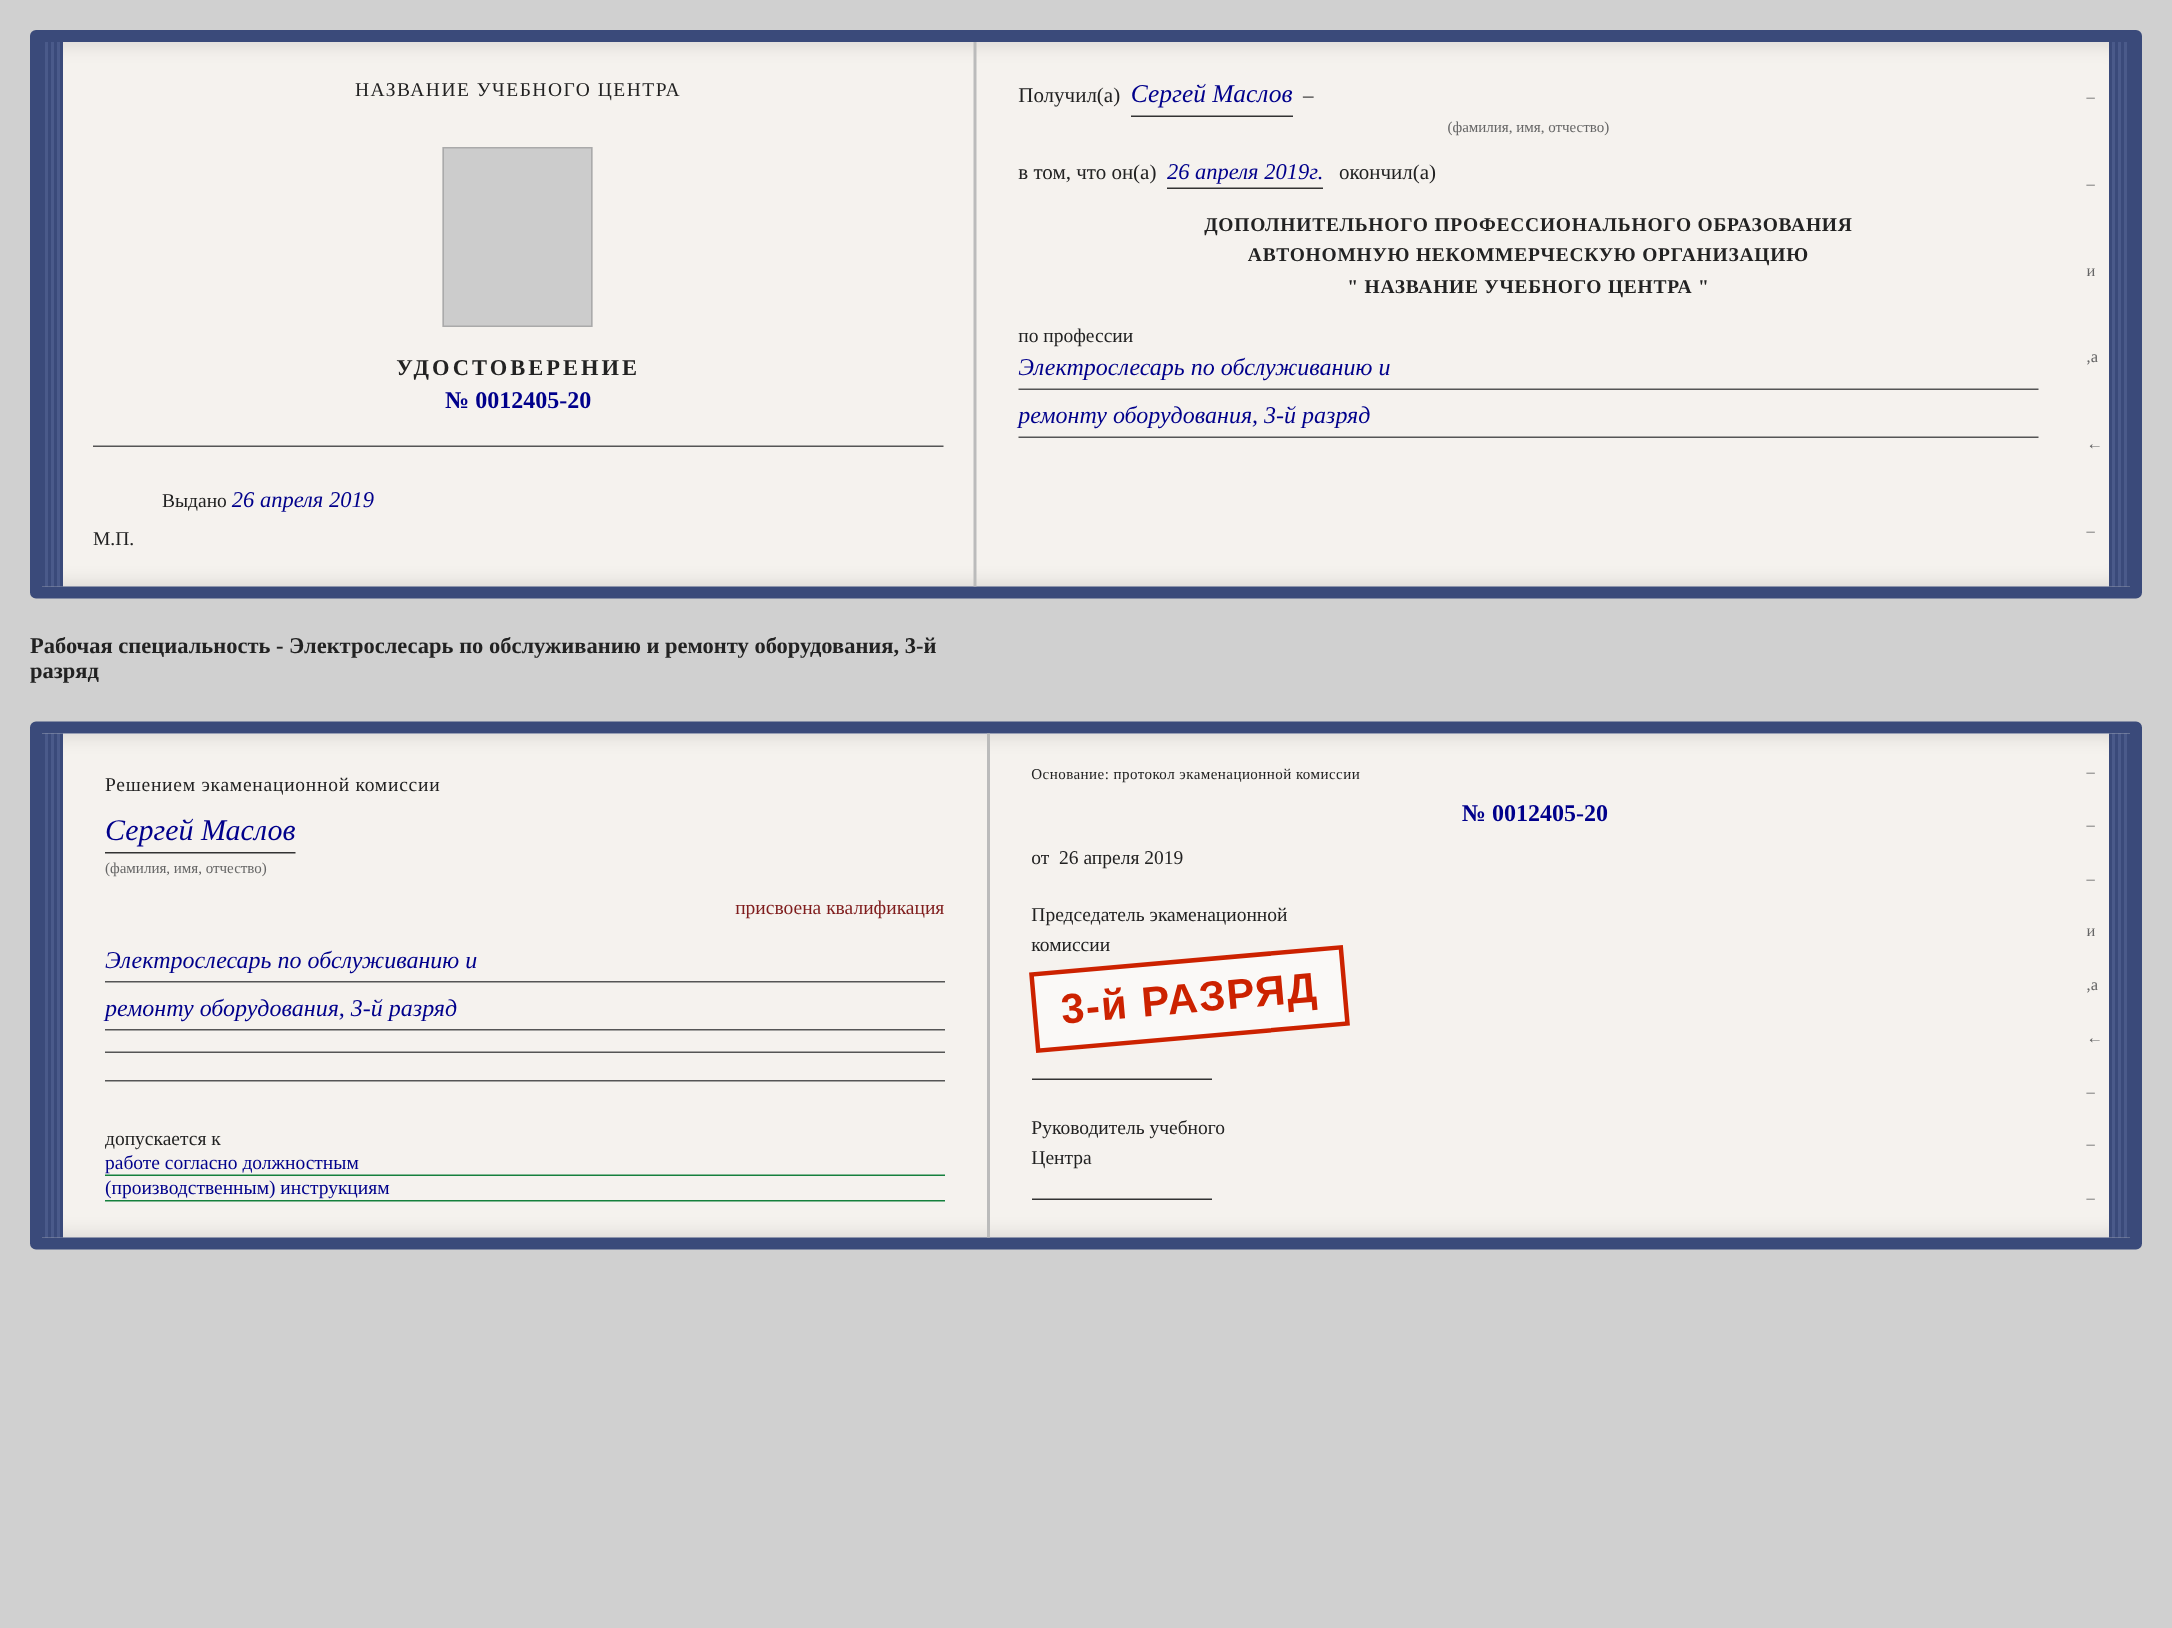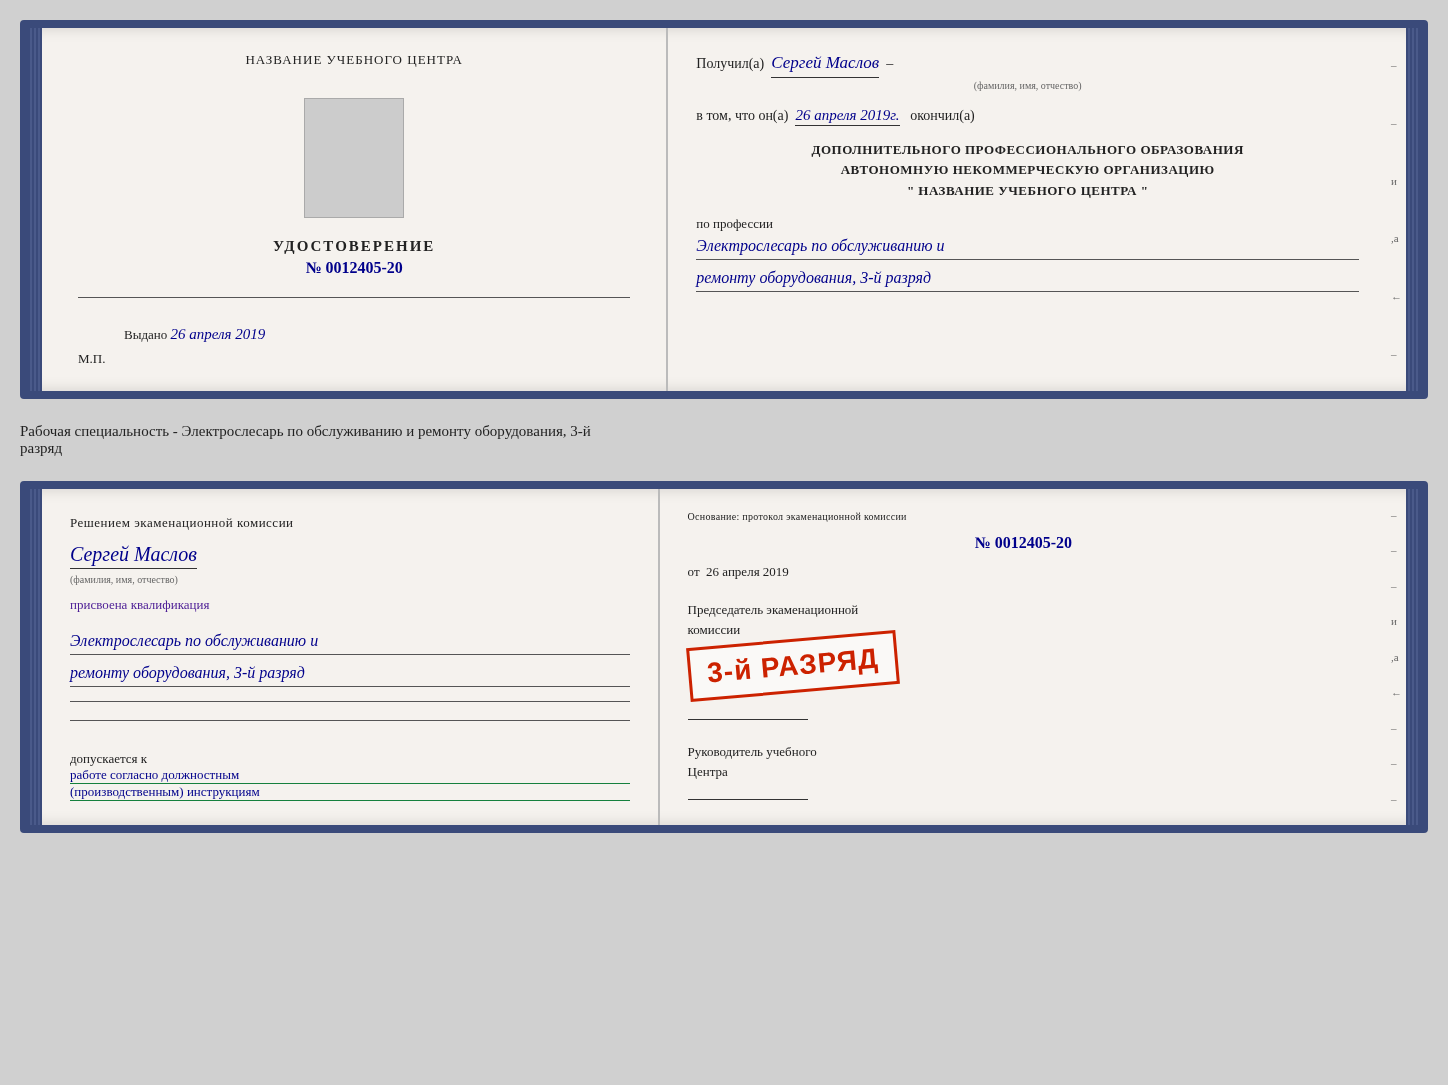--- a/index.html
+++ b/index.html
@@ -33,21 +33,21 @@
       background: repeating-linear-gradient(
         90deg,
         #3a4a7a 0px, #3a4a7a 2px,
         #4a5a8a 2px, #4a5a8a 4px
       );
       flex-shrink: 0;
     }
 
     .doc-left {
       flex: 1;
-      padding: 24px 36px;
+      padding: 24px 20px;
       border-right: 2px solid #bbb;
       display: flex;
       flex-direction: column;
       align-items: center;
       position: relative;
     }
 
     .doc-right {
       flex: 1.2;
       padding: 22px 28px;
@@ -191,20 +191,21 @@
       border-bottom: 1px solid #555;
       display: block;
       margin-top: 4px;
     }
 
     
     .middle-text {
       font-size: 15px;
       color: #222;
       padding: 6px 0;
+      font-weight: bold;
     }
 
     
     .doc-bottom-left {
       flex: 1;
       padding: 24px 28px;
       border-right: 2px solid #bbb;
       display: flex;
       flex-direction: column;
       gap: 10px;
@@ -231,22 +232,22 @@
       color: #00008b;
       font-style: italic;
       font-family: 'Georgia', serif;
       border-bottom: 1px solid #333;
       display: inline-block;
       padding-bottom: 2px;
     }
 
     .kvalif-label {
       font-size: 13px;
-      color: #4c1d95;
-      text-align: left;
+      color: #7f1d1d;
+      text-align: right;
     }
 
     .kvalif-handwritten-block {
       margin-top: 4px;
     }
 
     .allowed-line {
       font-size: 13px;
       color: #222;
       margin-top: 16px;

